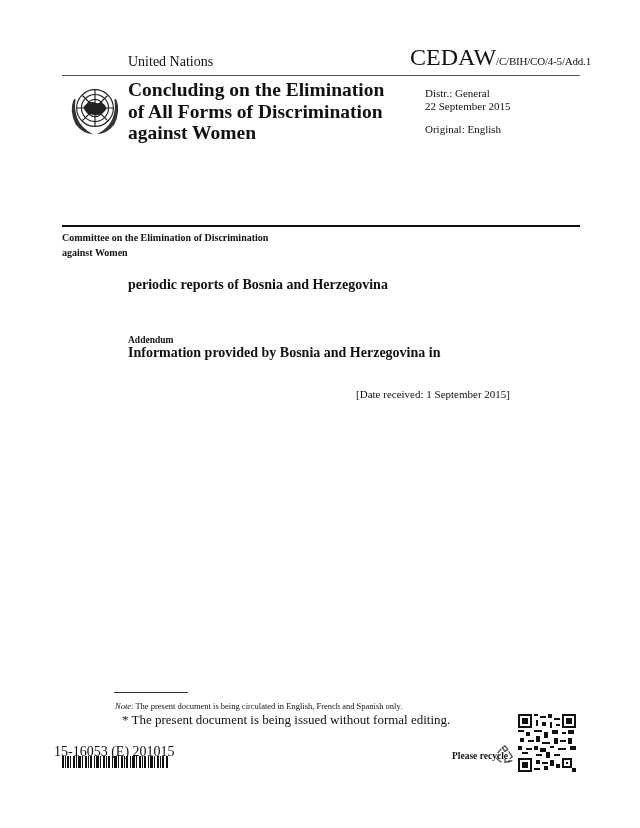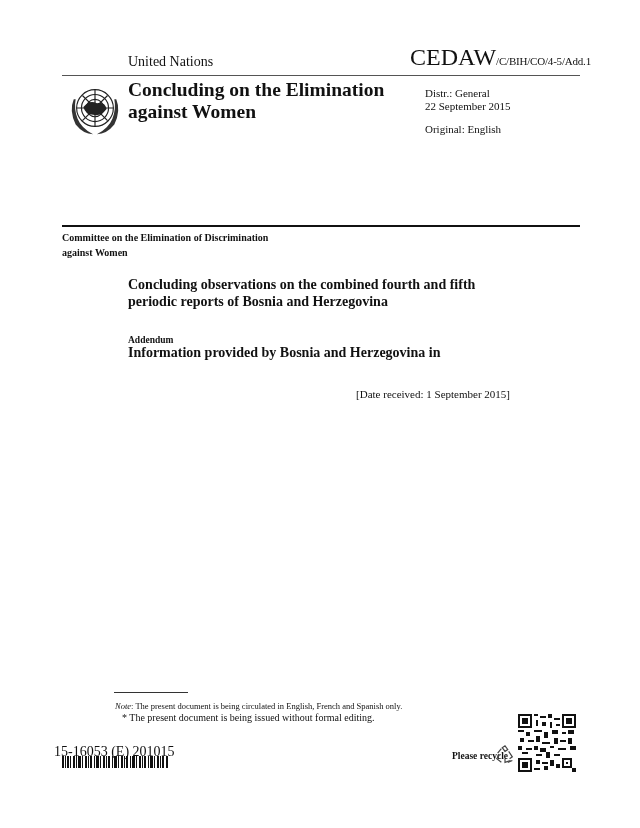--- a/index.html
+++ b/index.html
@@ -16,21 +16,21 @@
   .meta .gap { height:10px; }
   .rule-thick { left:62px; top:225px; width:518px; height:2px; background:#111; }
   .committee { left:62px; top:230px; font-size:10px; font-weight:bold; line-height:15px; width:300px; }
   .heading1 { left:128px; top:277px; font-size:14px; font-weight:bold; line-height:16.5px; width:400px; }
   .addendum { left:128px; top:335px; font-size:9.5px; font-weight:bold; }
   .heading2 { left:128px; top:345px; font-size:14px; font-weight:bold; line-height:16.5px; width:380px; }
   .heading2 sup { font-size:7px; }
   .date-recv { left:300px; top:388px; width:210px; text-align:right; font-size:11px; }
   .fn-rule { left:114px; top:692px; width:74px; height:1px; background:#333; }
   .fn-note { left:115px; top:701px; font-size:8.5px; white-space:nowrap; }
-  .fn-star { left:122px; top:712px; font-size:10px; white-space:nowrap; }
+  .fn-star { left:122px; top:712px; font-size:13px; white-space:nowrap; }
   .job { left:54px; top:744px; font-size:14px; white-space:nowrap; }
   .barcode { left:62px; top:756px; width:106px; height:12px; }
   .recycle-text { left:452px; top:751px; font-size:9.5px; font-weight:bold; }
   .recycle-icon { left:494px; top:744px; width:22px; height:22px; }
   .qr { left:518px; top:714px; width:58px; height:58px; }
 </style>
 </head>
 <body>
 
 <div class="abs un-label">United Nations</div>
@@ -50,39 +50,39 @@
   </g>
   <path d="M18 28 Q24 20 32 24 Q40 22 42 30 Q36 38 28 36 Q20 36 18 28Z" fill="#222"></path>
   <g fill="#333">
     <path d="M8 20 Q3 32 10 46 Q18 56 28 56 Q16 50 12 40 Q8 30 10 20Z"></path>
     <path d="M52 20 Q57 32 50 46 Q42 56 32 56 Q44 50 48 40 Q52 30 50 20Z"></path>
   </g>
 </svg>
 
 <div class="abs conv-title">
   <div>Concluding on the Elimination</div>
+  <div>of All Forms of Discrimination</div>
   <div>against Women</div>
 </div>
 
 <div class="abs meta">
   <div>Distr.: General</div>
   <div>22 September 2015</div>
   <div class="gap"></div>
   <div>Original: English</div>
 </div>
 
 <div class="abs rule-thick"></div>
 
 <div class="abs committee">
   <div>Committee on the Elimination of Discrimination</div>
   <div>against Women</div>
 </div>
 
 <div class="abs heading1">
-  <div>Concluding observations on the combined fourth and fifth</div>
   <div>periodic reports of Bosnia and Herzegovina</div>
 </div>
 
 <div class="abs addendum">Addendum</div>
 
 <div class="abs heading2">
   <div>Information provided by Bosnia and Herzegovina in</div>
 </div>
 
 <div class="abs date-recv">[Date received: 1 September 2015]</div>

